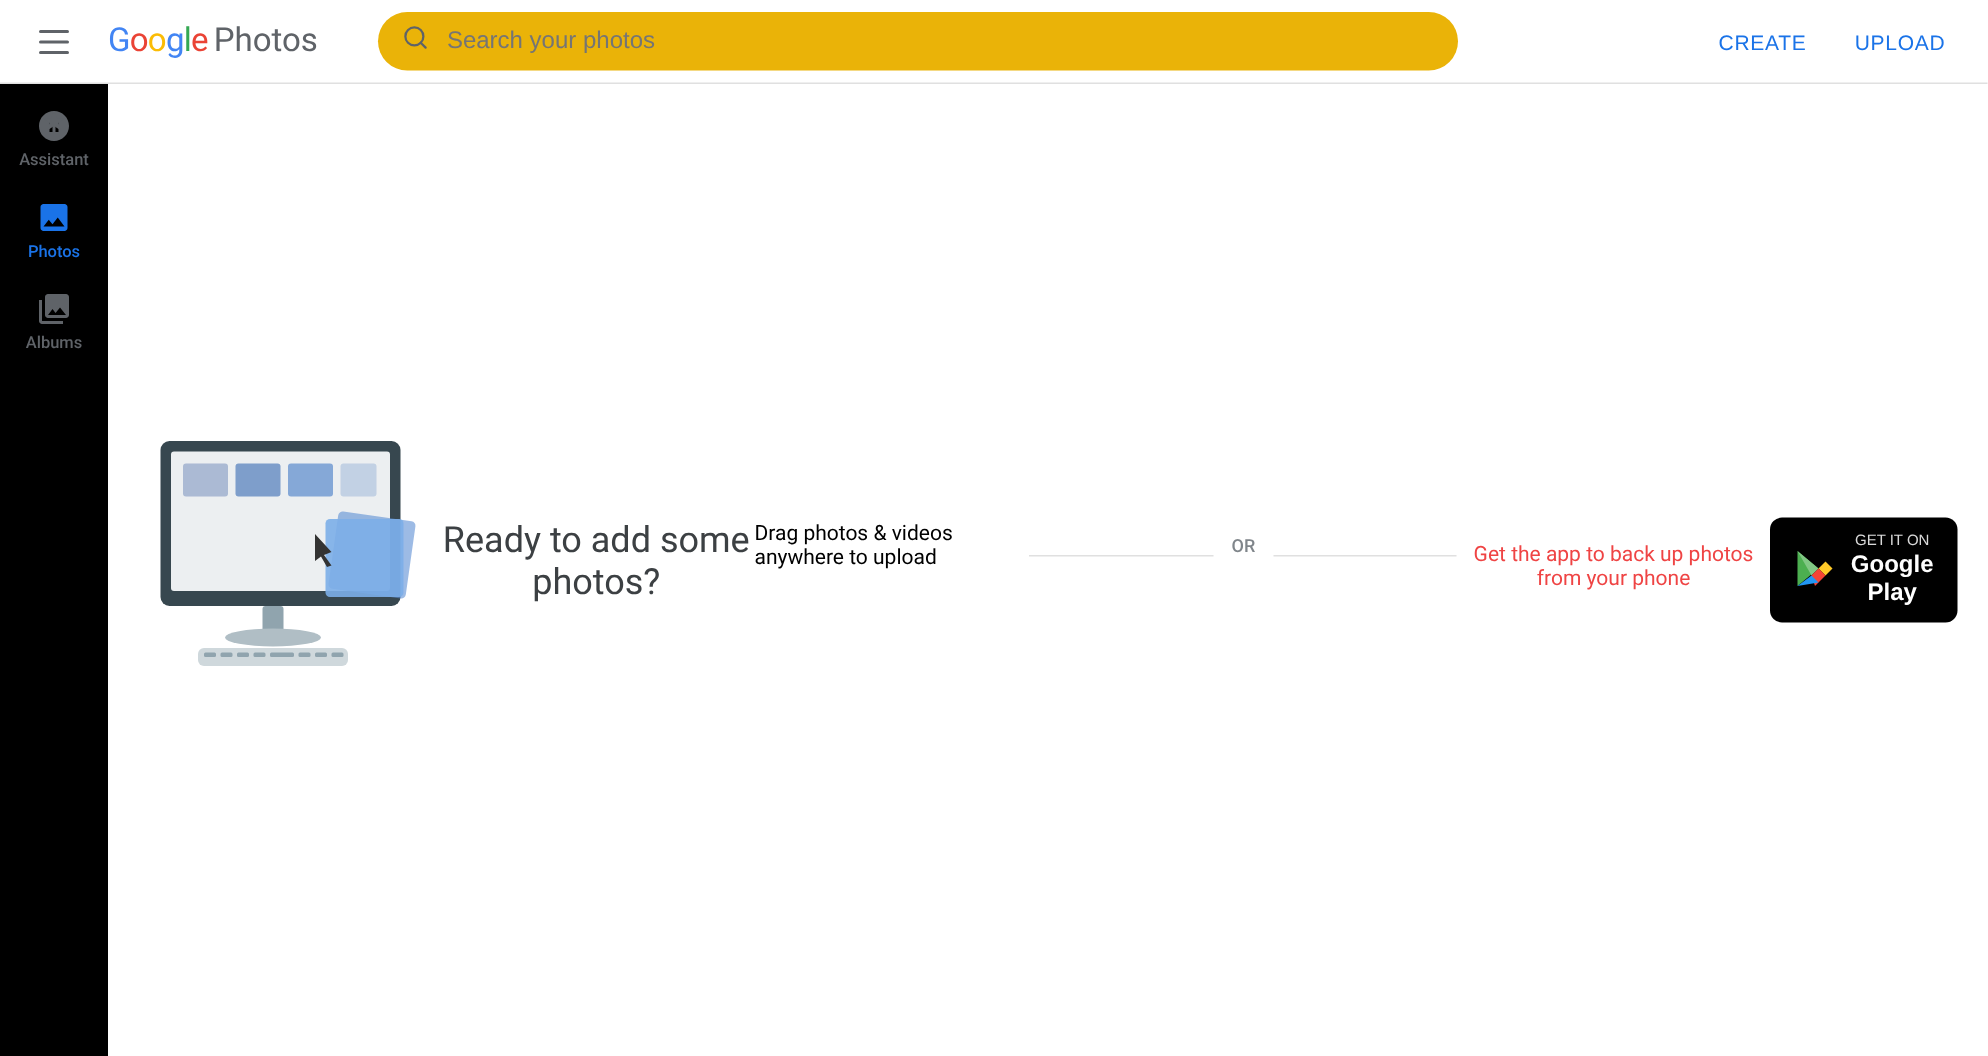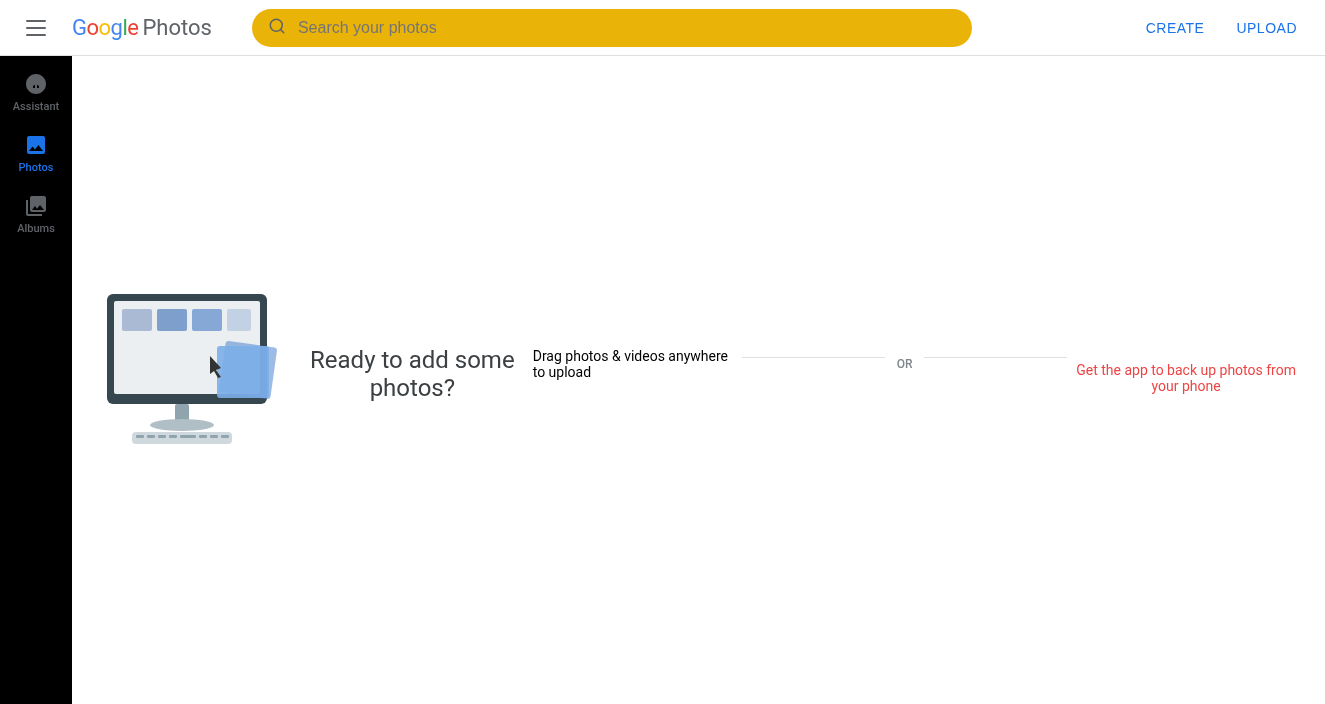--- a/index.html
+++ b/index.html
@@ -165,21 +165,21 @@
     }
     .ready-subtitle {
       font-size: 14px;
       color: #000000;
       text-align: left;
       margin-bottom: 32px;
     }
 
     .divider-row {
       display: flex;
-      align-items: flex-start;
+      align-items: flex-end;
       width: 400px;
       margin-bottom: 32px;
       gap: 12px;
     }
     .divider-line {
       flex: 1;
       height: 1px;
       background: #e0e0e0;
     }
     .divider-text {
@@ -337,16 +337,32 @@
   <div class="divider-row">
     <div class="divider-line"></div>
     <span class="divider-text">OR</span>
     <div class="divider-line"></div>
   </div>
 
   <p class="app-cta">Get the app to back up photos from your phone</p>
 
   <div class="app-buttons">
 
+    <button class="app-btn">
+
+      <span>
+        <svg width="28" height="28" viewBox="0 0 48 48">
+          <path d="M4 44V4l24 20L4 44z" fill="#4CAF50"></path>
+          <path d="M4 4l24 20-8 8L4 4z" fill="#81C784"></path>
+          <path d="M28 24l8-8 8 8-8 8-8-8z" fill="#FFCA28"></path>
+          <path d="M20 32l8-8 8 8-12 12-4-12z" fill="#F44336"></path>
+          <path d="M4 44l16-12 8 8L4 44z" fill="#2196F3"></path>
+        </svg>
+      </span>
+      <div>
+        <div class="app-btn-text-small">GET IT ON</div>
+        <div class="app-btn-text-large">Google Play</div>
+      </div>
+    </button>
 
   </div>
 
 </main>
 
 </body></html>

